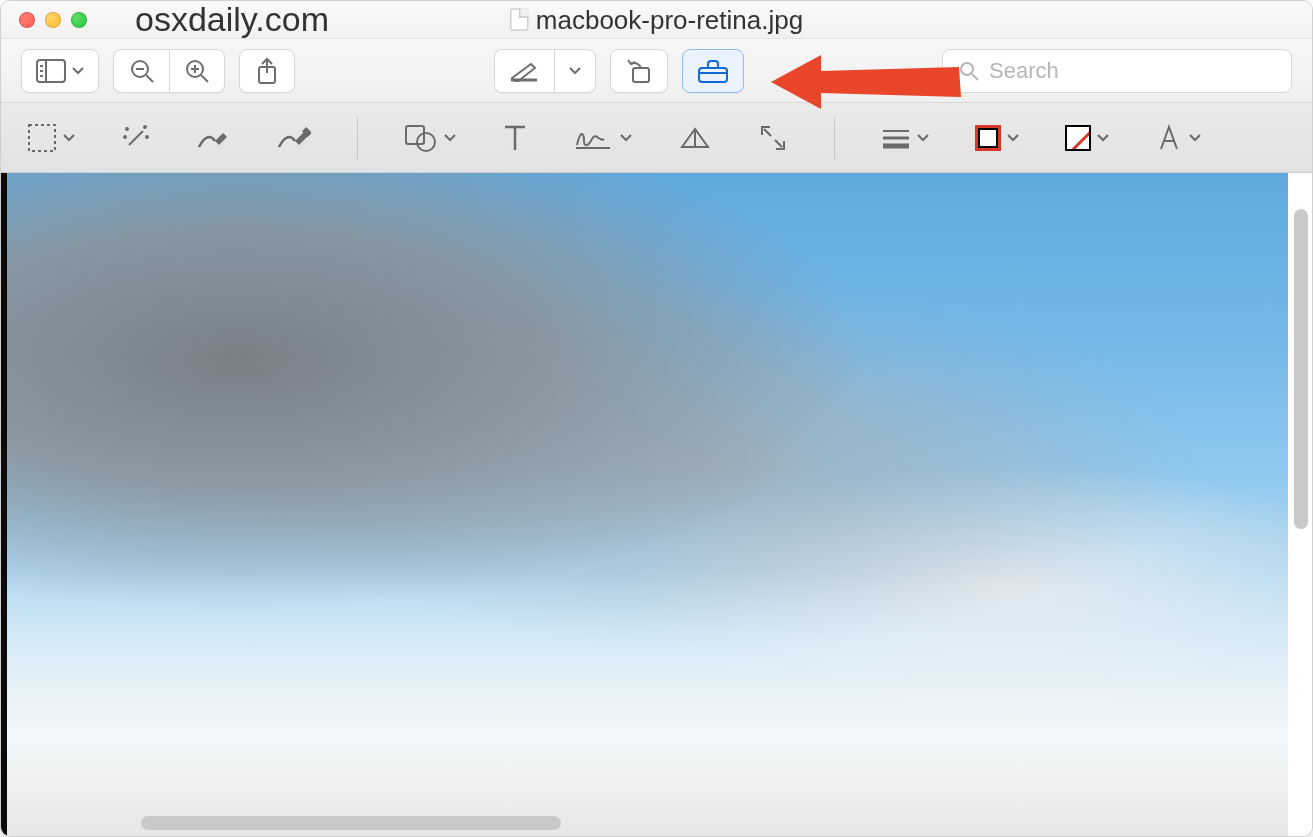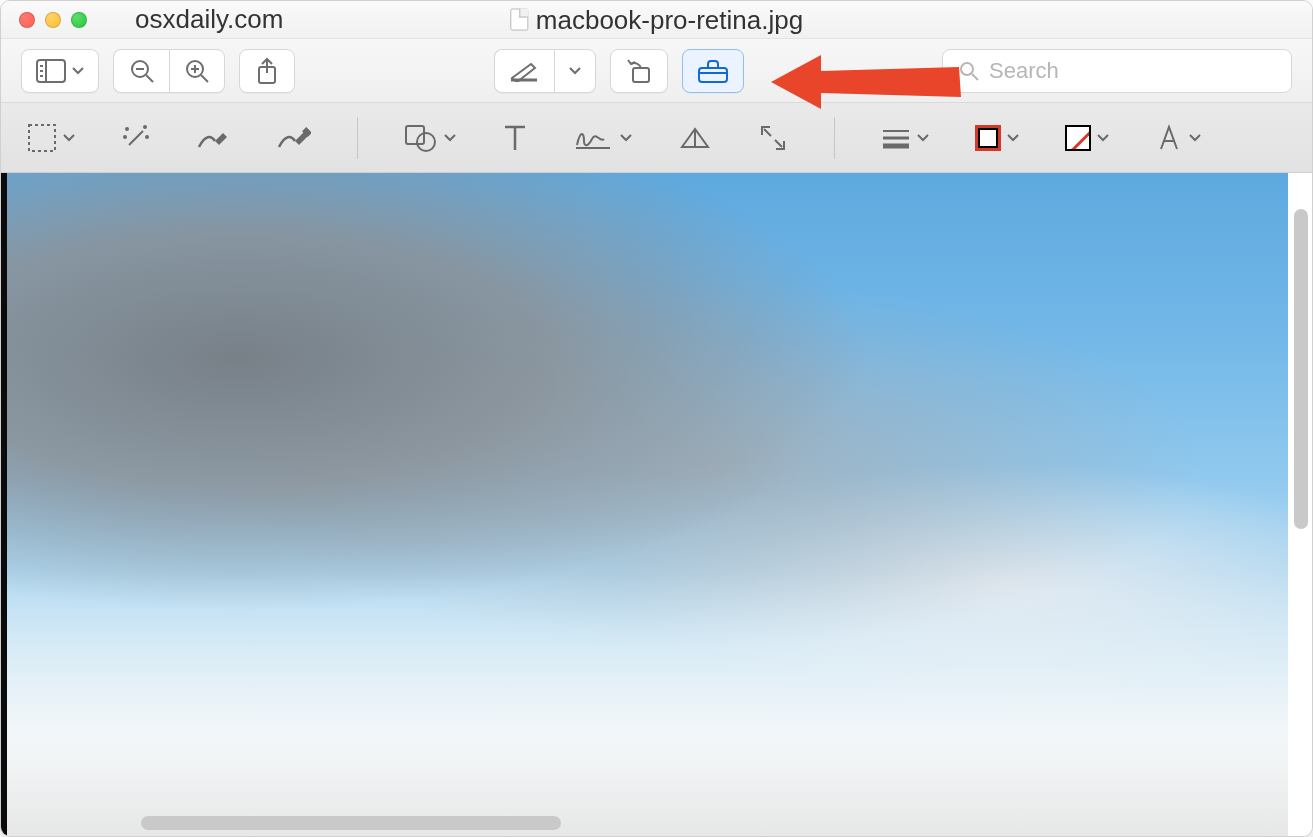--- a/index.html
+++ b/index.html
@@ -19,21 +19,21 @@
     display:flex; align-items:center;
     background: linear-gradient(#fafafa,#f1f1f1);
     border-bottom: 1px solid #e3e3e3;
     position:relative;
   }
   .traffic { display:flex; gap:10px; padding-left:18px; align-items:center; }
   .traffic .dot { width:16px; height:16px; border-radius:50%; border:1px solid rgba(0,0,0,0.15); }
   .dot.close{ background:radial-gradient(circle at 30% 30%, #ff7a70, #ff5f56); }
   .dot.min{ background:radial-gradient(circle at 30% 30%, #ffd36b, #ffbd2e); }
   .dot.max{ background:radial-gradient(circle at 30% 30%, #5fdd6a, #27c93f); }
-  .tb-text { margin-left: 48px; font-size:26px; color:#333; font-weight:400; }
+  .tb-text { margin-left: 48px; font-size:34px; color:#333; font-weight:400; }
   .tb-title { position:absolute; left:50%; top:50%; transform:translate(-50%,-50%); display:flex; align-items:center; gap:8px; font-size:26px; color:#333;text-align:center; }
   .file-icon { width:18px; height:22px; background:#fff; border:1px solid #b8b8b8; border-radius:2px; position:relative; }
   .file-icon::before { content:""; position:absolute; right:-1px; top:-1px; width:8px; height:8px; background:#f1f1f1; border-left:1px solid #b8b8b8; border-bottom:1px solid #b8b8b8; }
 
   
   .toolbar {
     height: 64px;
     background: linear-gradient(#f7f7f7,#efefef);
     border-bottom:1px solid #d9d9d9;
     display:flex; align-items:center; padding:0 20px; gap:14px;

